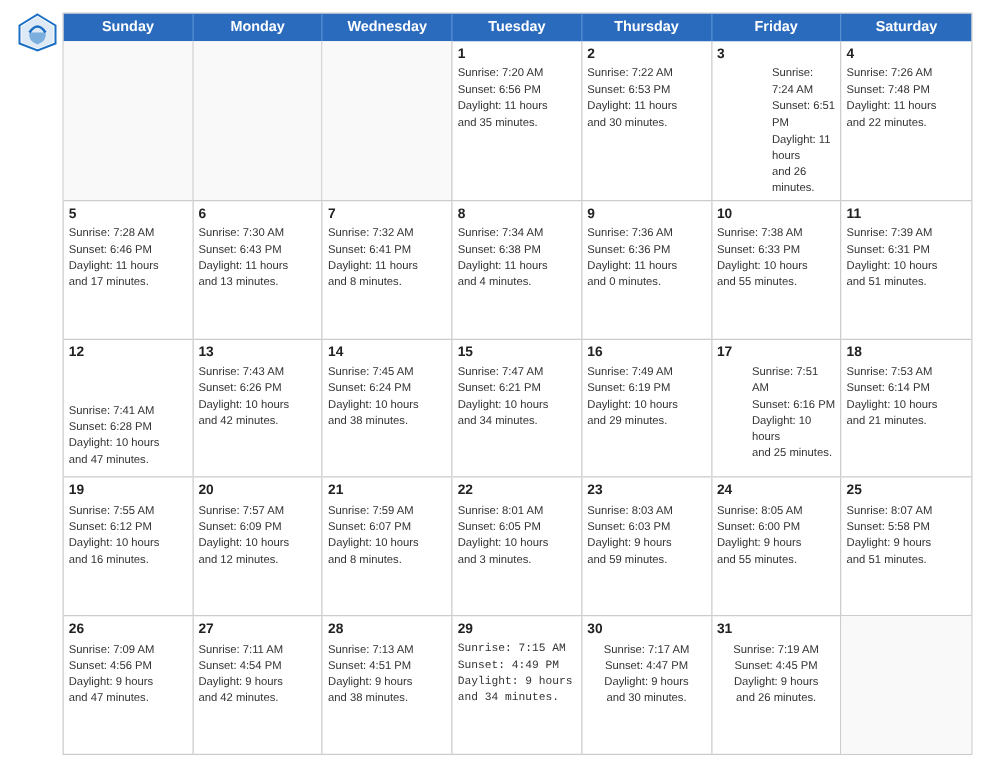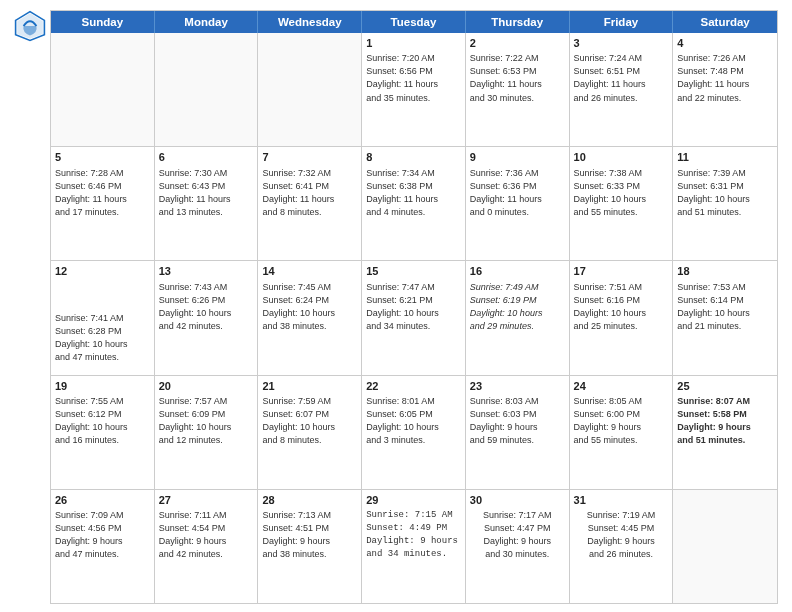--- a/index.html
+++ b/index.html
@@ -159,21 +159,21 @@
           </div>
           <div class="cal-cell">
             <span class="day-number">2</span>
             <div class="cell-info" style="white-space: pre-line;">Sunrise: 7:22 AM
 Sunset: 6:53 PM
 Daylight: 11 hours
 and 30 minutes.</div>
           </div>
           <div class="cal-cell">
             <span class="day-number">3</span>
-            <div class="cell-info" style="white-space: pre-line;">Sunrise: 7:24 AM
+            <div class="cell-info" style="white-space: pre-line; margin-left: 44px;">Sunrise: 7:24 AM
 Sunset: 6:51 PM
 Daylight: 11 hours
 and 26 minutes.</div>
           </div>
           <div class="cal-cell">
             <span class="day-number">4</span>
             <div class="cell-info" style="white-space: pre-line;">Sunrise: 7:26 AM
 Sunset: 7:48 PM
 Daylight: 11 hours
 and 22 minutes.</div>
@@ -254,28 +254,28 @@
           </div>
           <div class="cal-cell">
             <span class="day-number">15</span>
             <div class="cell-info" style="white-space: pre-line;">Sunrise: 7:47 AM
 Sunset: 6:21 PM
 Daylight: 10 hours
 and 34 minutes.</div>
           </div>
           <div class="cal-cell">
             <span class="day-number">16</span>
-            <div class="cell-info" style="white-space: pre-line; font-style: italic;">Sunrise: 7:49 AM
+            <div class="cell-info" style="white-space: pre-line;">Sunrise: 7:49 AM
 Sunset: 6:19 PM
 Daylight: 10 hours
 and 29 minutes.</div>
           </div>
           <div class="cal-cell">
             <span class="day-number">17</span>
-            <div class="cell-info" style="white-space: pre-line;">Sunrise: 7:51 AM
+            <div class="cell-info" style="white-space: pre-line; margin-left: 28px;">Sunrise: 7:51 AM
 Sunset: 6:16 PM
 Daylight: 10 hours
 and 25 minutes.</div>
           </div>
           <div class="cal-cell">
             <span class="day-number">18</span>
             <div class="cell-info" style="white-space: pre-line;">Sunrise: 7:53 AM
 Sunset: 6:14 PM
 Daylight: 10 hours
 and 21 minutes.</div>
@@ -319,21 +319,21 @@
           </div>
           <div class="cal-cell">
             <span class="day-number">24</span>
             <div class="cell-info" style="white-space: pre-line;">Sunrise: 8:05 AM
 Sunset: 6:00 PM
 Daylight: 9 hours
 and 55 minutes.</div>
           </div>
           <div class="cal-cell">
             <span class="day-number">25</span>
-            <div class="cell-info" style="white-space: pre-line; font-weight: bold;">Sunrise: 8:07 AM
+            <div class="cell-info" style="white-space: pre-line;">Sunrise: 8:07 AM
 Sunset: 5:58 PM
 Daylight: 9 hours
 and 51 minutes.</div>
           </div>
         </div>
         <div class="cal-row">
           <div class="cal-cell">
             <span class="day-number">26</span>
             <div class="cell-info" style="white-space: pre-line;">Sunrise: 7:09 AM
 Sunset: 4:56 PM

